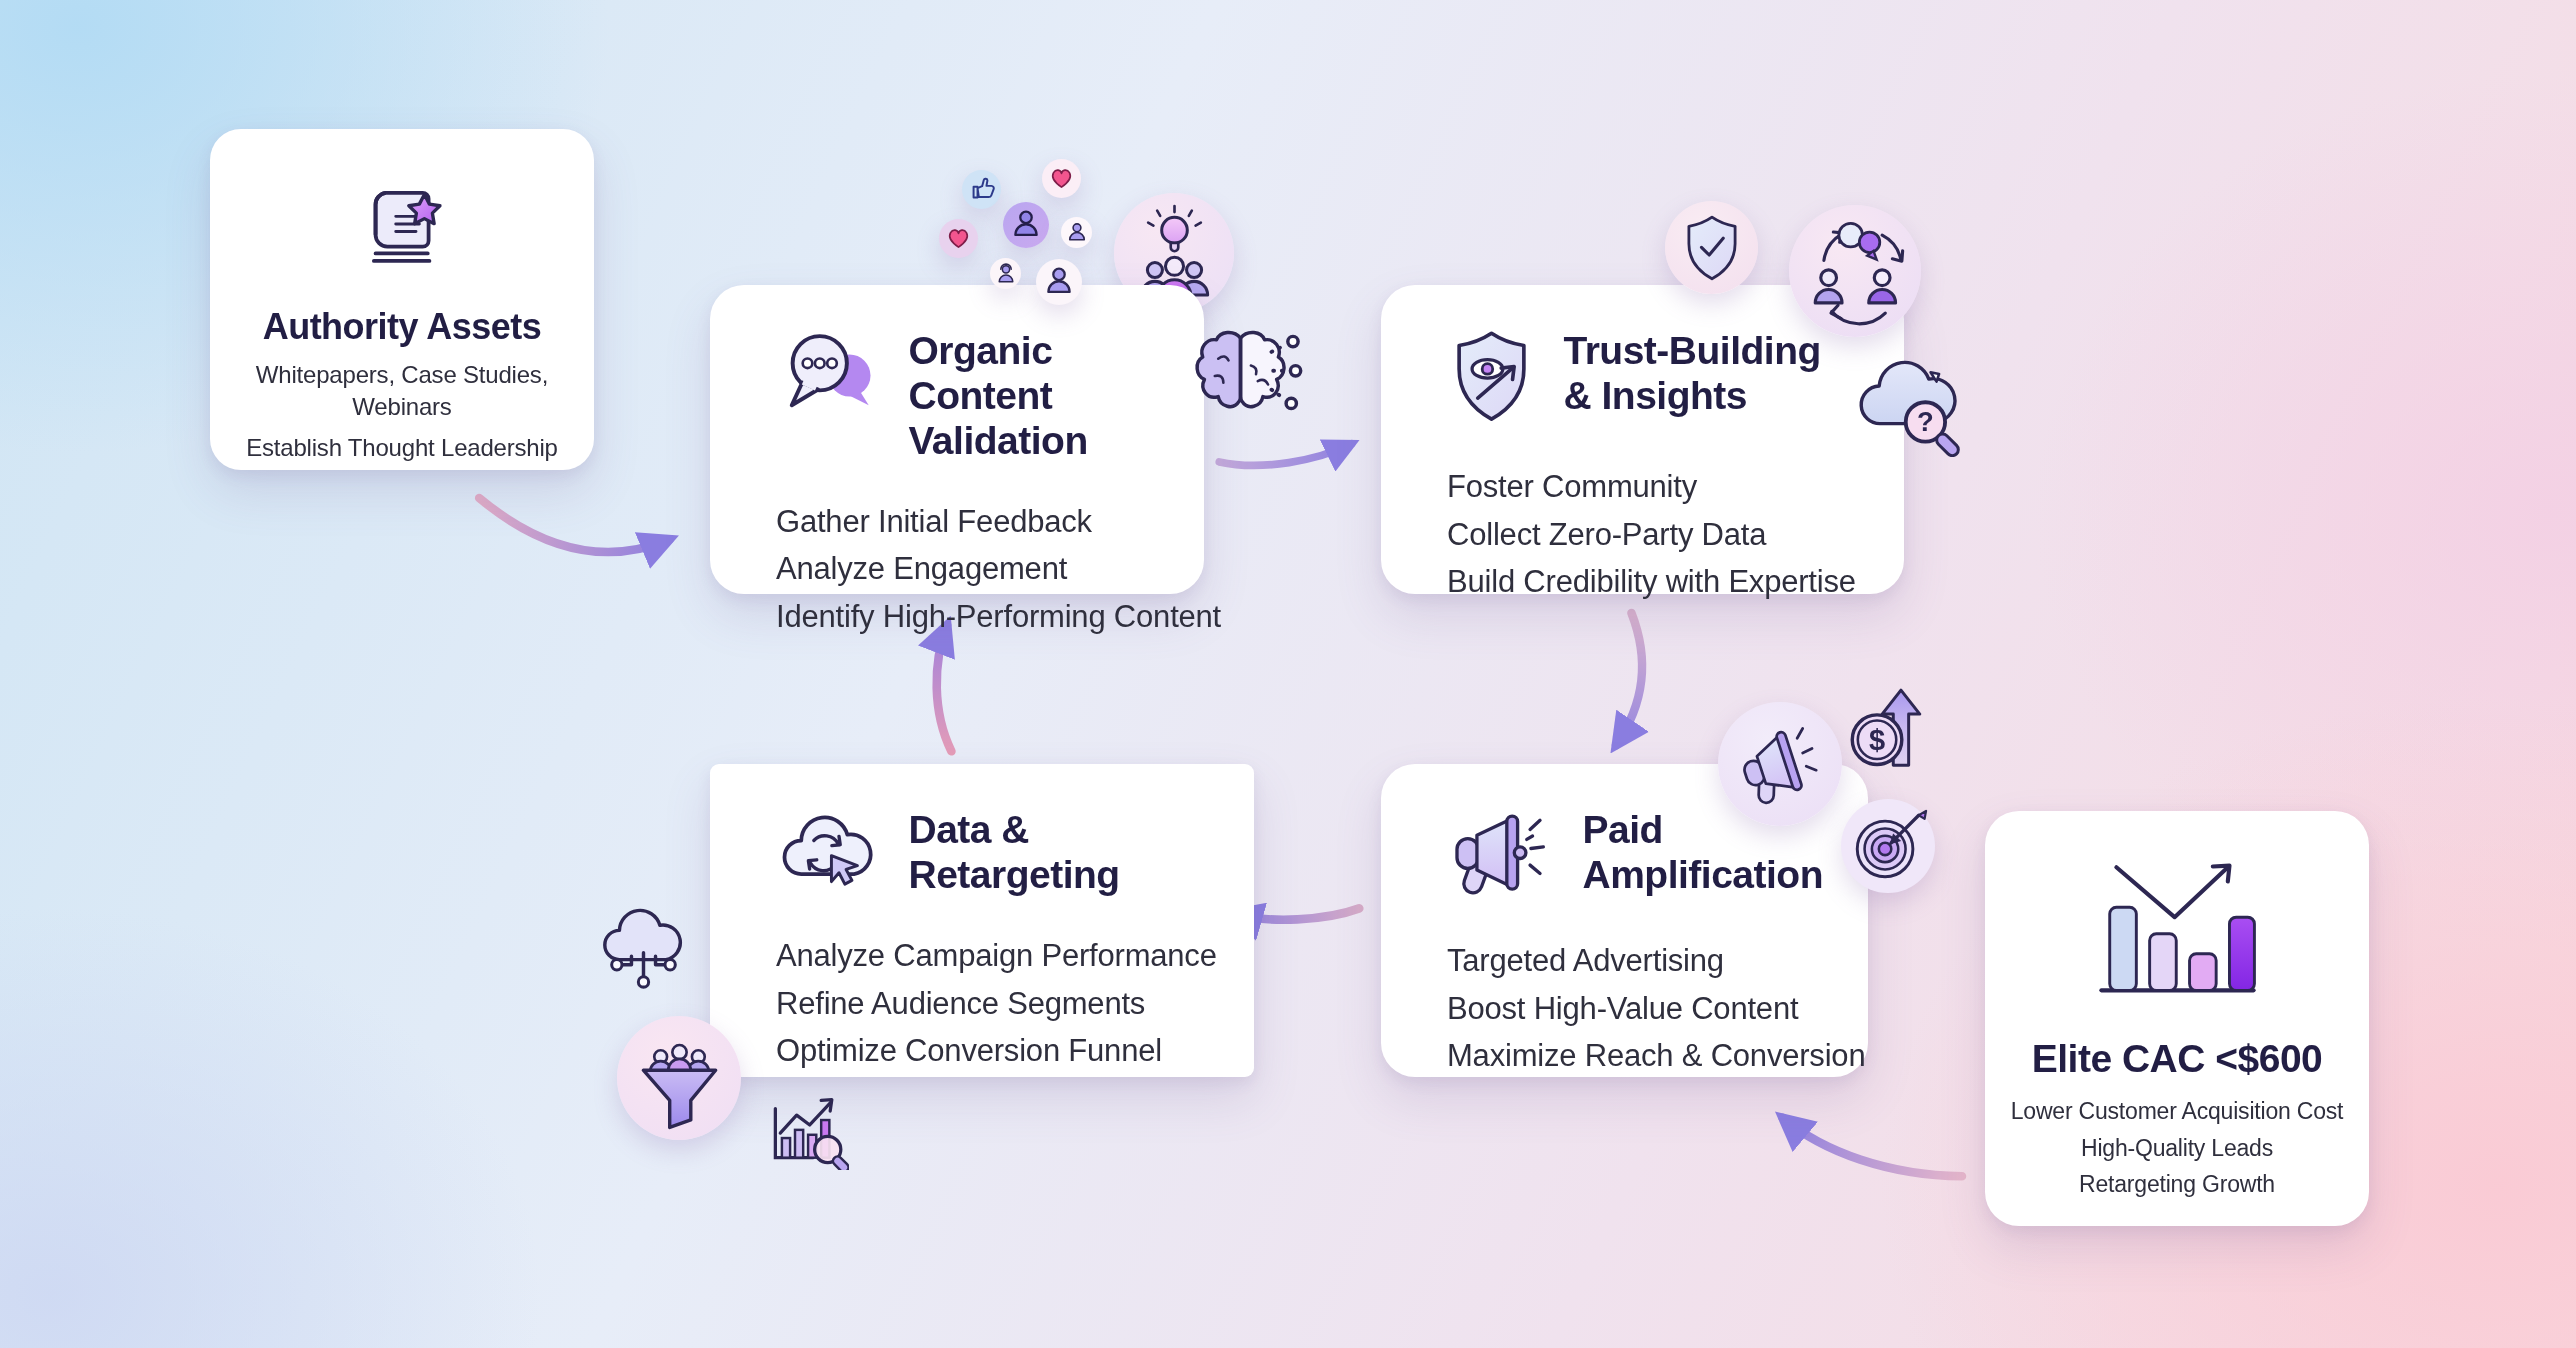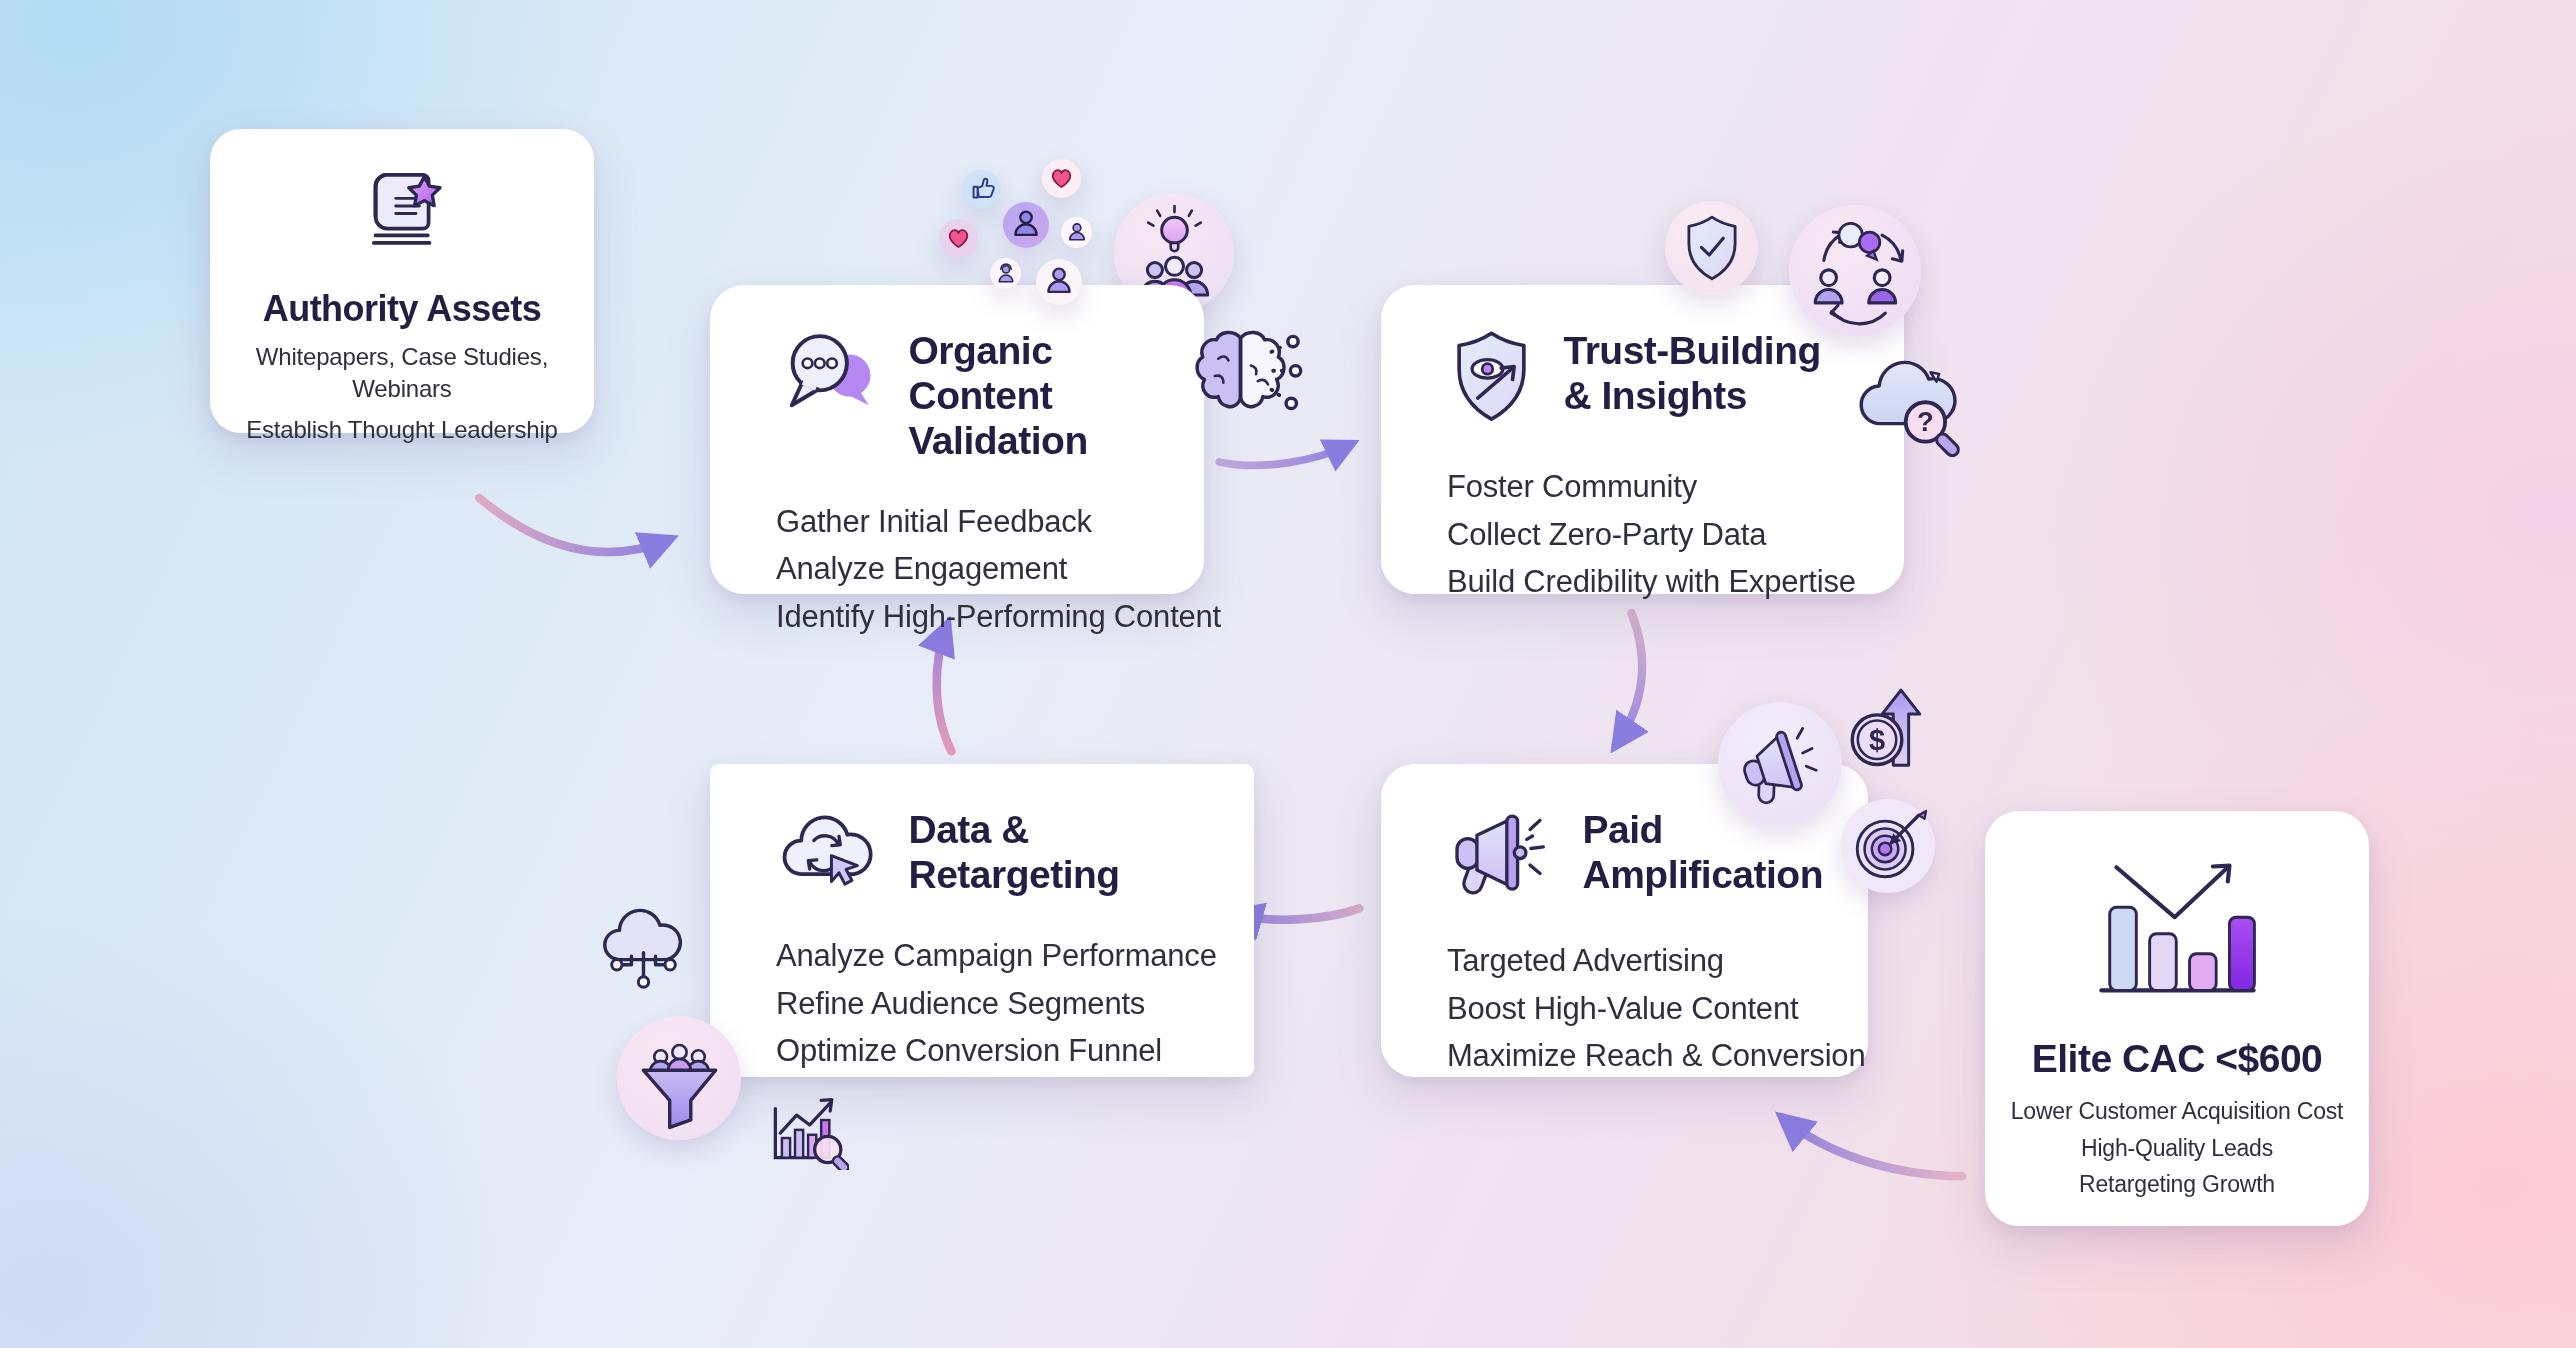--- a/index.html
+++ b/index.html
@@ -16,21 +16,21 @@
   #canvas{position:relative;width:2576px;height:1348px;}
   .card{position:absolute;background:#ffffff;border-radius:34px;z-index:2;
     box-shadow:0 22px 47px rgba(110,85,150,.16),0 5.2px 13.7px rgba(110,85,150,.10);}
   .card-flow{padding:43px 66px;box-sizing:border-box;}
   .card-head{display:flex;align-items:flex-start;gap:27.5px;}
   .card-head .icon{flex:0 0 auto;}
   .title{font-size:39px;font-weight:bold;color:#221e44;line-height:1.16;letter-spacing:-0.5px;margin:0;}
   .lines{list-style:none;margin:34px 0 0;padding:0;}
   .lines li{font-size:31px;color:#2f2f3d;line-height:1.54;white-space:nowrap;letter-spacing:-0.2px;}
   .card-center{text-align:center;display:flex;flex-direction:column;align-items:center;box-sizing:border-box;}
-  #card-authority{left:210px;top:129px;width:384px;height:304px;padding:34px 36px;border-radius:31px;}
+  #card-authority{left:210px;top:129px;width:384px;height:341px;padding:52px 36px;border-radius:31px;}
   #card-authority .title{font-size:36px;margin-top:20.6px;}
   #card-authority .lines{margin-top:12px;}
   #card-authority .lines li{font-size:24px;white-space:normal;line-height:1.3;}
   #card-authority .lines li + li{margin-top:10.3px;}
   #card-organic{left:710px;top:285px;width:494px;height:309px;}
   #card-trust{left:1381px;top:285px;width:523px;height:309px;}
   #card-data{left:710px;top:764px;width:544px;height:313px;border-radius:9px;}
   #card-paid{left:1381px;top:764px;width:487px;height:313px;}
   #card-cac{left:1985px;top:811px;width:384px;height:415px;padding:38px 13.7px;}
   #card-cac .title{font-size:39px;margin-top:26px;}

